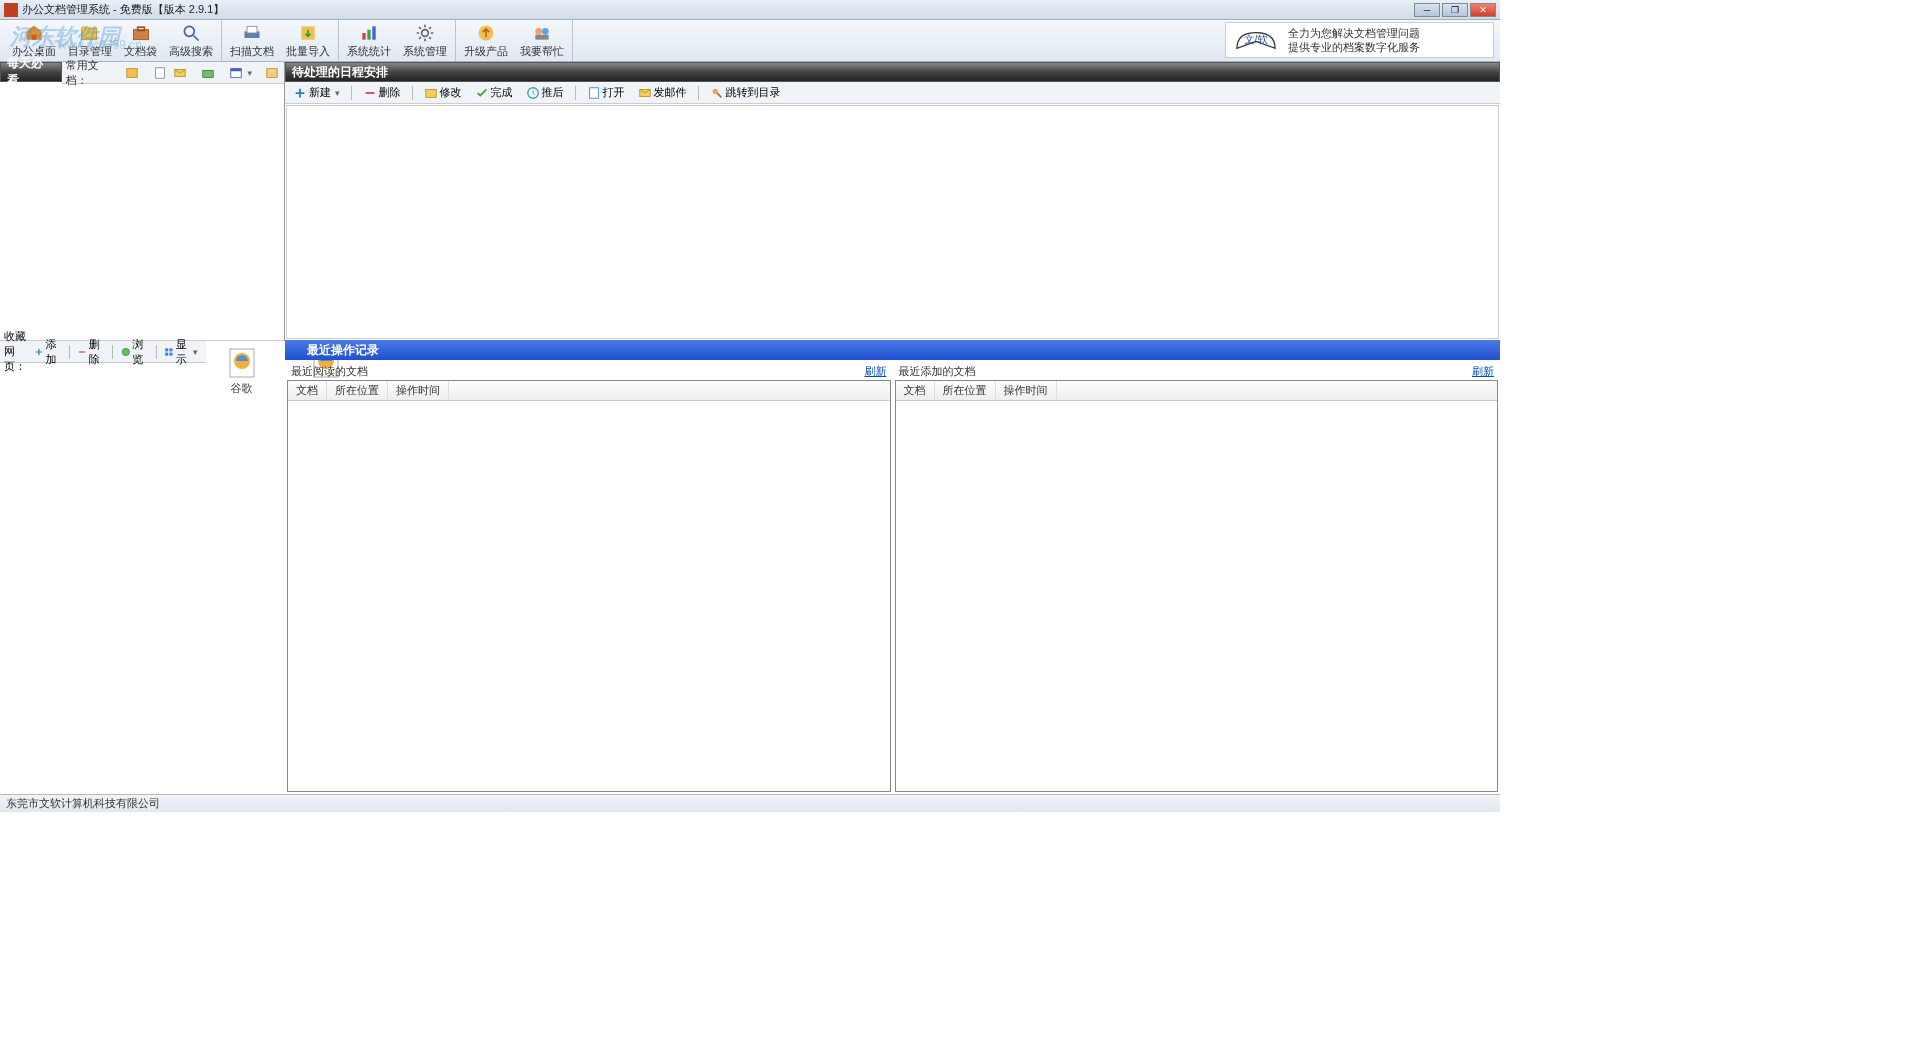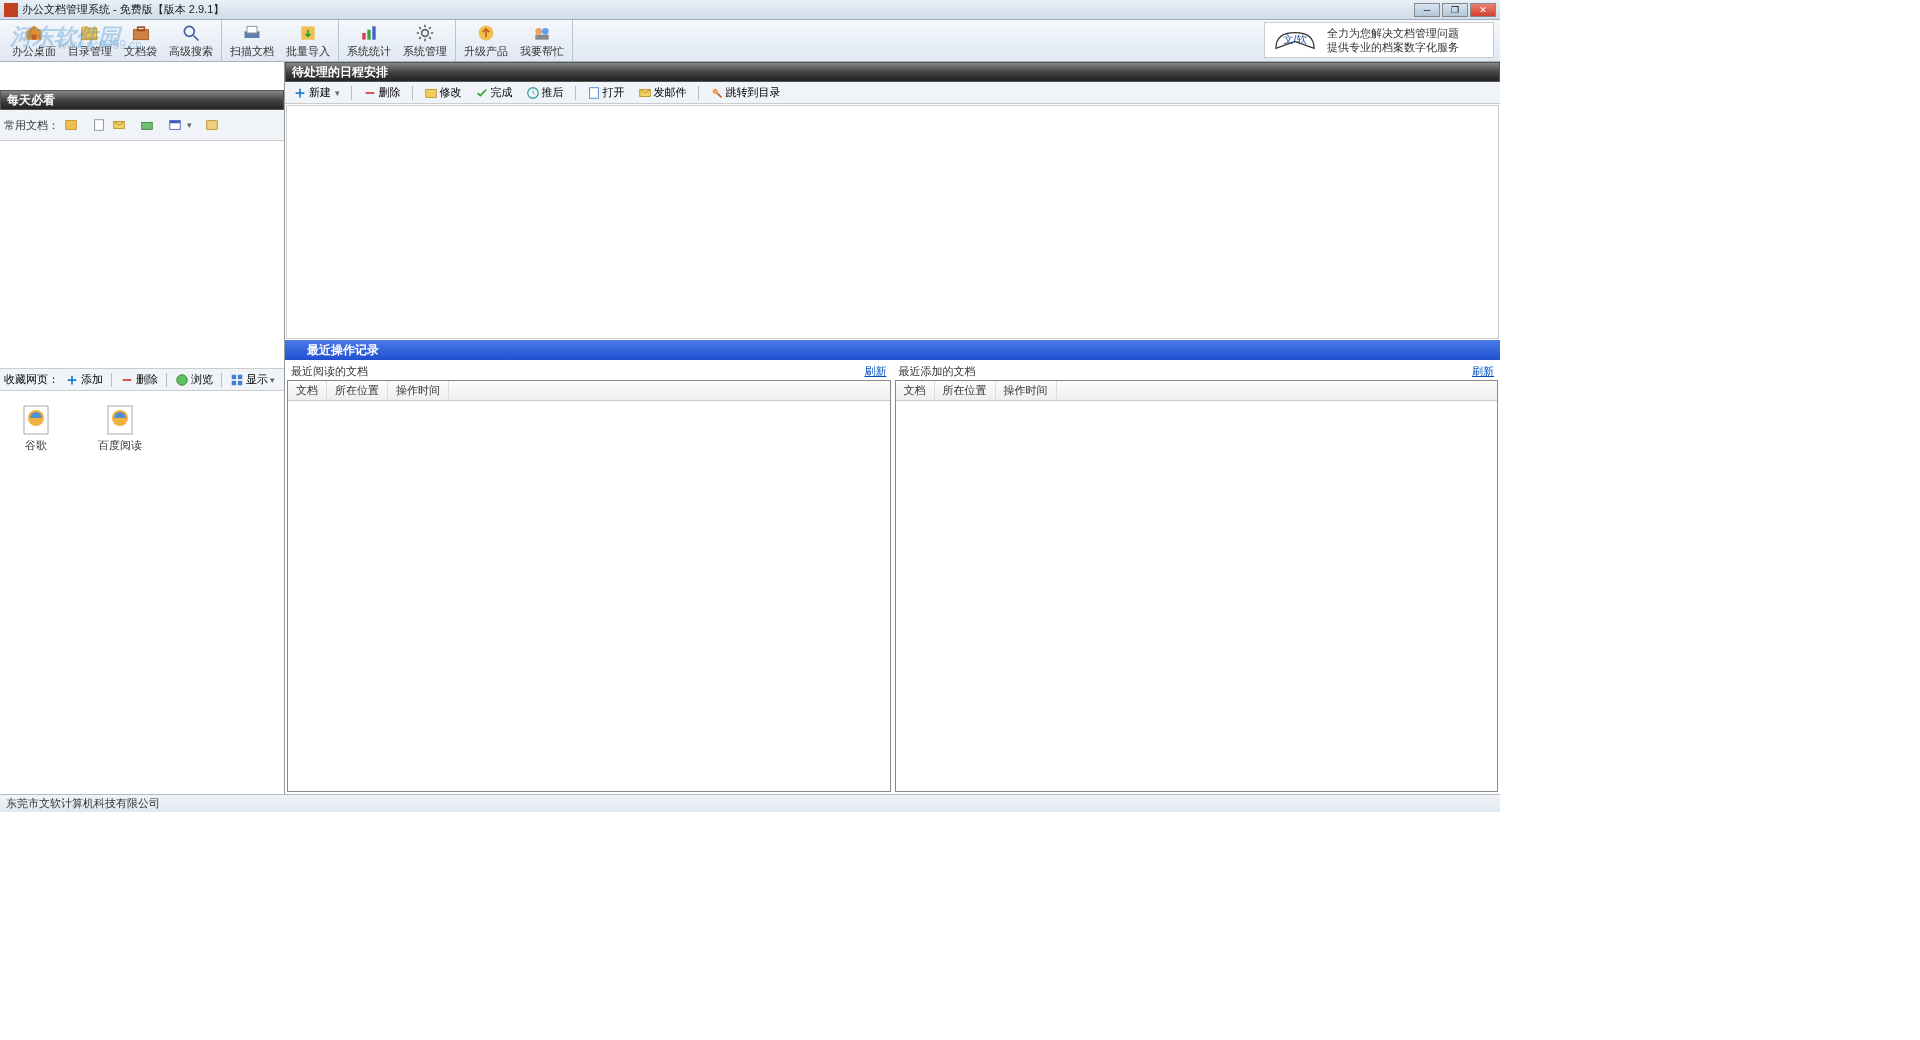--- a/index.html
+++ b/index.html
@@ -18,37 +18,37 @@
 
 .main-toolbar { height: 42px; background: linear-gradient(to bottom, #f5f8fc, #e0e8f2); border-bottom: 1px solid #a8b4c4; display: flex; align-items: center; padding: 0 4px; position: relative; }
 .tb-group { display: flex; border-right: 1px solid #b8c4d4; height: 100%; align-items: center; padding: 0 2px; }
 .tb-btn { display: flex; flex-direction: column; align-items: center; justify-content: center; padding: 2px 6px; cursor: pointer; font-size: 11px; color: #333; height: 38px; }
 .tb-icon { width: 20px; height: 20px; margin-bottom: 1px; display: flex; align-items: center; justify-content: center; }
 .tb-icon svg { width: 20px; height: 20px; }
 
 .watermark { position: absolute; left: 10px; top: 22px; font-size: 22px; color: rgba(60,140,200,0.35); font-weight: bold; font-style: italic; pointer-events: none; z-index: 5; text-align: center; }
 .watermark-sub { position: absolute; left: 58px; top: 38px; font-size: 12px; color: rgba(100,160,200,0.4); pointer-events: none; z-index: 5; }
 
-.banner { position: absolute; right: 6px; top: 22px; width: 230px; height: 36px; background: #fff; border: 1px solid #ccc; display: flex; align-items: center; padding: 2px 4px; gap: 6px; }
+.banner { position: absolute; right: 6px; top: 22px; width: 269px; height: 36px; background: #fff; border: 1px solid #ccc; display: flex; align-items: center; padding: 2px 4px; gap: 6px; }
 .banner-logo { width: 52px; height: 30px; display: flex; align-items: center; justify-content: center; }
 .banner-text { font-size: 11px; line-height: 14px; color: #333; }
 
 
 .content { position: absolute; top: 62px; left: 0; right: 0; bottom: 18px; display: flex; }
 
 
 .left-panel { width: 285px; display: flex; flex-direction: column; border-right: 1px solid #999; }
 .panel-header { height: 20px; background: linear-gradient(to bottom, #888, #444, #222); color: #fff; font-size: 12px; display: flex; align-items: center; padding: 0 6px; border: 1px solid #555; font-weight: bold; }
-.daily-section { height: 278px; display: flex; flex-direction: column; margin-top: 28px; }
-.daily-toolbar { height: 31px; background: #f0f4f8; border-bottom: 1px solid #ccc; display: flex; align-items: center; padding: 0 4px; font-size: 11px; gap: 4px; }
+.daily-section { height: 278px; display: flex; flex-direction: row; }
+.daily-toolbar { height: 22px; background: #f0f4f8; border-bottom: 1px solid #ccc; display: flex; align-items: center; padding: 0 4px; font-size: 11px; gap: 4px; }
 .daily-toolbar .label { color: #333; }
 .mini-btn { width: 16px; height: 16px; display: flex; align-items: center; justify-content: center; cursor: pointer; }
 .daily-body { flex: 1; background: #fff; }
 
-.fav-section { flex: 1; display: flex; flex-direction: column; border-top: 1px solid #ccc; gap: 7px; }
+.fav-section { flex: 1; display: flex; flex-direction: row; border-top: 1px solid #ccc; }
 .fav-toolbar { height: 22px; background: #f0f4f8; border-bottom: 1px solid #ccc; display: flex; align-items: center; padding: 0 4px; font-size: 11px; gap: 2px; }
 .fav-toolbar .fav-btn { display: flex; align-items: center; gap: 2px; padding: 1px 4px; cursor: pointer; }
 .fav-sep { width: 1px; height: 14px; background: #bbb; margin: 0 2px; }
 .fav-body { flex: 1; background: #fff; padding: 6px; display: flex; gap: 24px; align-items: flex-start; }
 .fav-item { display: flex; flex-direction: column; align-items: center; gap: 2px; cursor: pointer; width: 60px; }
 .fav-item .fav-icon { width: 32px; height: 32px; }
 .fav-item .fav-label { font-size: 11px; color: #333; }
 
 
 .right-panel { flex: 1; display: flex; flex-direction: column; }

